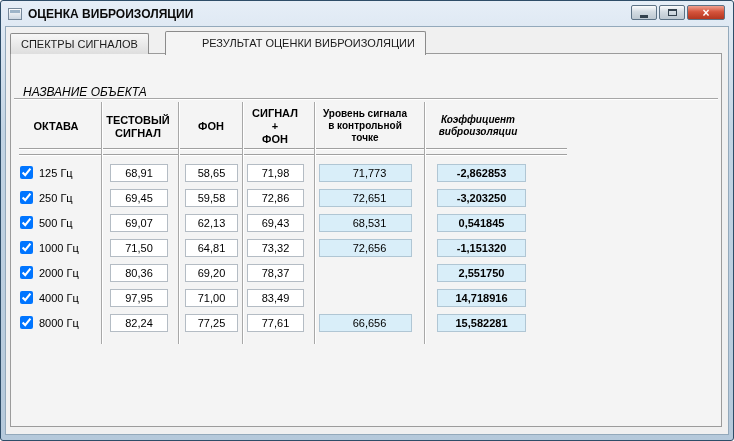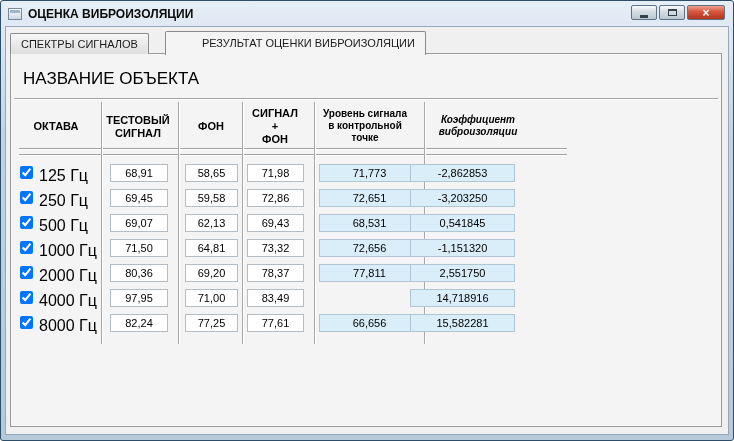--- a/index.html
+++ b/index.html
@@ -19,21 +19,21 @@
   .glyph-max{width:9px;height:7px;box-sizing:border-box;border:1px solid #33414d;border-top:2px solid #33414d;background:transparent;}
   
   .client{position:absolute;left:4px;right:4px;top:25px;bottom:5px;background:#f0f0f0;border:1px solid #93a9bb;box-sizing:border-box;}
   
   .tabstrip{position:absolute;left:4px;top:4px;display:flex;align-items:flex-end;z-index:3;}
   .tab{font-size:11px;color:#1a1a1a;padding:4px 10px;margin-right:16px;border:1px solid #8b8b8b;border-bottom:none;
     border-radius:2px 2px 0 0;background:linear-gradient(#f7f7f7,#dedede);white-space:nowrap;cursor:default;}
   .tab.active{background:#f4f4f4;padding-top:5px;padding-bottom:6px;margin-bottom:-1px;position:relative;z-index:4;padding-left:36px;}
   .tabpage{position:absolute;left:4px;right:6px;top:26px;bottom:7px;border:1px solid #9b9b9b;background:#f4f4f4;box-sizing:border-box;}
   
-  .obj-label{position:absolute;left:12px;top:15px;font-size:17px;color:#000;}
+  .obj-label{position:absolute;left:12px;top:31px;font-size:12px;color:#000;font-style:italic;}
   .obj-input{position:absolute;left:158px;top:10px;width:232px;height:21px;box-sizing:border-box;
     border:1px solid #aeb9c3;background:#fdfdfd;text-align:center;font-size:13px;font-family:"Liberation Sans",sans-serif;padding:0;}
   .sep{position:absolute;left:3px;right:3px;top:44px;height:1px;background:#a6a6a6;border-bottom:1px solid #ffffff;}
   
   .hdr{position:absolute;text-align:center;font-weight:bold;color:#000;white-space:pre-line;line-height:1.18;}
   .hdr.big{font-size:11px;}
   .hdr.small{font-size:10px;}
   .h-octave{left:8px;width:74px;top:66px;}
   .h-test{left:92px;width:70px;top:60px;}
   .h-fon{left:175px;width:50px;top:66px;}
@@ -43,29 +43,29 @@
   
   .ledge{position:absolute;left:8px;width:548px;height:1px;background:#a0a0a0;border-bottom:1px solid #ffffff;}
   .ledge.l1{top:94px;}
   .ledge.l2{top:100px;}
   .vline{position:absolute;top:48px;height:242px;width:0;border-left:1px solid #a8a8a8;border-right:1px solid #ffffff;}
   .v1{left:90px;} .v2{left:167px;} .v3{left:231px;} .v4{left:303px;} .v5{left:413px;}
   
   .rows{position:absolute;left:0;top:108px;right:0;}
   .row{position:relative;height:25px;}
   .chk{position:absolute;left:9px;top:4px;width:13px;height:13px;margin:0;}
-  .octv{position:absolute;left:28px;top:5px;font-size:16px;color:#000;white-space:nowrap;}
+  .octv{position:absolute;left:28px;top:5px;font-size:11px;color:#000;white-space:nowrap;}
   .cell{position:absolute;top:2px;height:18px;box-sizing:border-box;border:1px solid #b4bcc4;background:#ffffff;
     text-align:center;font-size:11px;font-family:"Liberation Sans",sans-serif;padding:0;color:#000;}
   .cell.blue{background:#d9eef9;border-color:#b0c6d4;}
   .c-test{left:99px;width:58px;}
   .c-fon{left:174px;width:53px;}
   .c-sig{left:236px;width:57px;}
   .c-lvl{left:308px;width:93px;padding-left:8px;}
-  .c-coef{left:399px;width:105px;}
+  .c-coef{left:426px;width:89px;font-weight:bold;}
 </style>
 </head>
 <body>
 
 <div class="window">
 
   <div class="titlebar">
     <span class="win-icon"></span>
     <span class="title">ОЦЕНКА ВИБРОИЗОЛЯЦИИ</span>
   </div>
@@ -156,21 +156,20 @@
           <input class="cell blue c-lvl" readonly="" value="72,656" style="">
           <input class="cell blue c-coef" readonly="" value="-1,151320" style="">
         </div>
 
         <div class="row">
           <input type="checkbox" class="chk" checked="true" style="">
           <span class="octv">2000 Гц</span>
           <input class="cell c-test" value="80,36" style="">
           <input class="cell c-fon" value="69,20" style="">
           <input class="cell c-sig" value="78,37" style="">
-          <input class="cell blue c-lvl" readonly="" value="77,811" style="">
           <input class="cell blue c-coef" readonly="" value="2,551750" style="">
         </div>
 
         <div class="row">
           <input type="checkbox" class="chk" checked="true" style="">
           <span class="octv">4000 Гц</span>
           <input class="cell c-test" value="97,95" style="">
           <input class="cell c-fon" value="71,00" style="">
           <input class="cell c-sig" value="83,49" style="">
           <input class="cell blue c-coef" readonly="" value="14,718916" style="">

